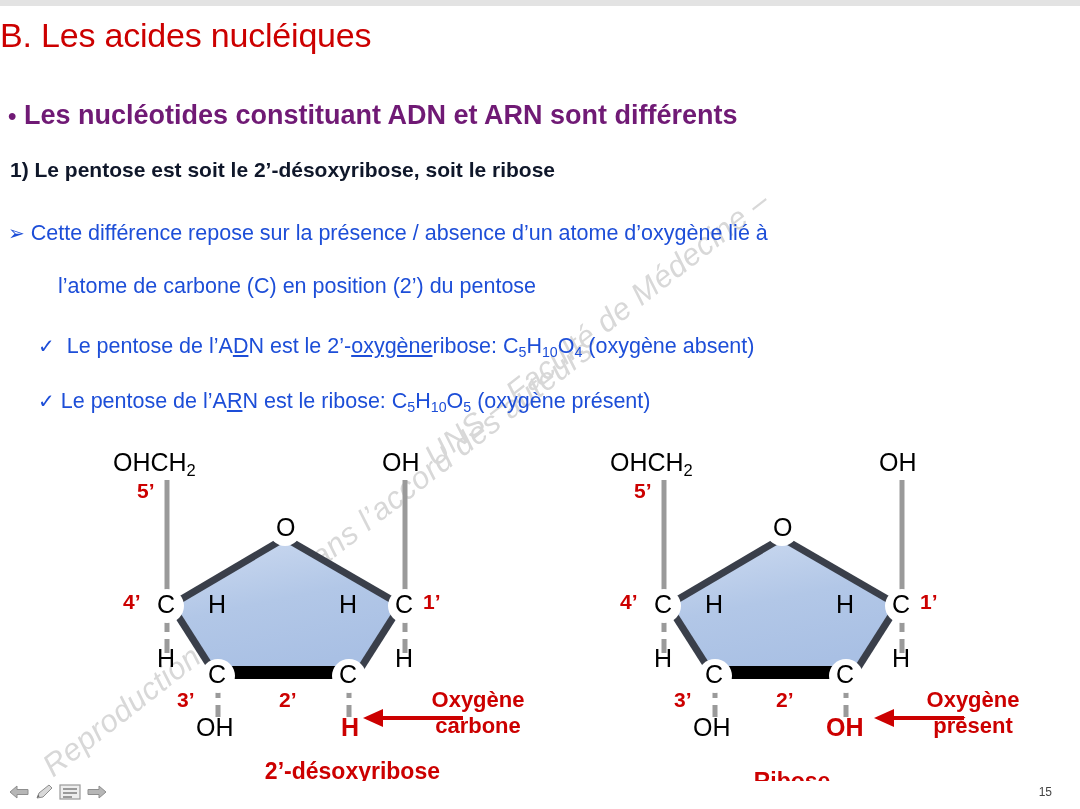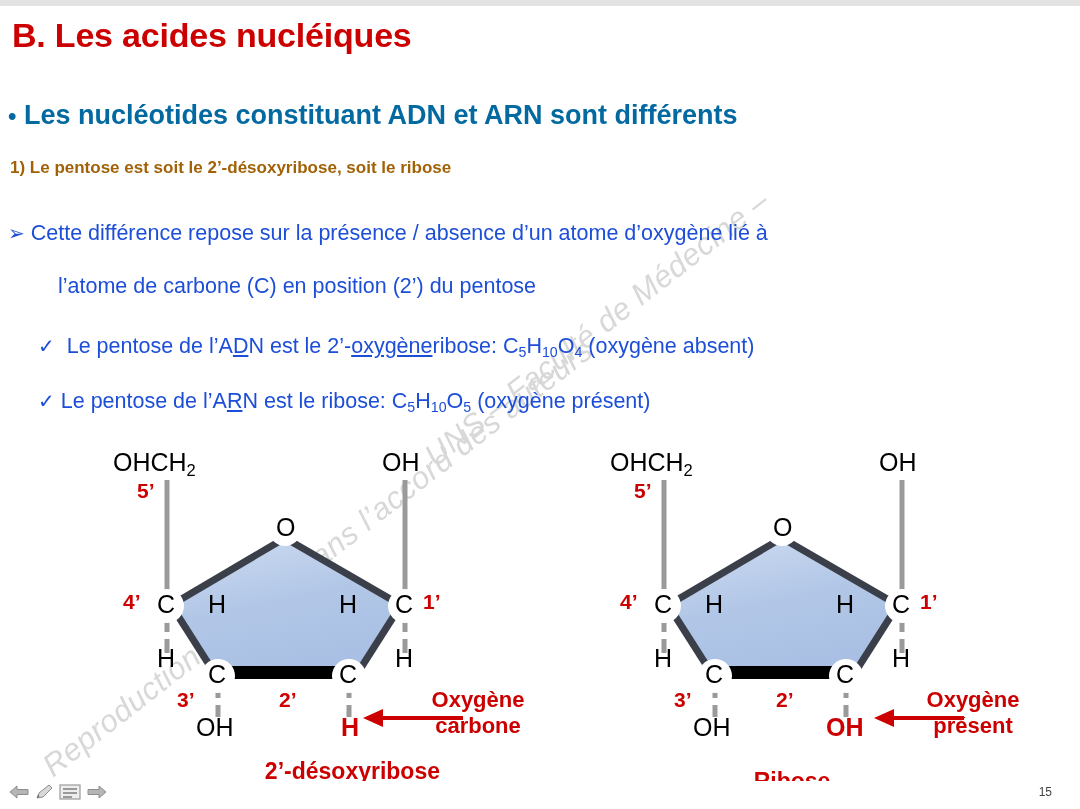--- a/index.html
+++ b/index.html
@@ -57,44 +57,44 @@
     left: 440px; top: 432px;
     font-size: 31px;
     transform: rotate(-38deg);
     transform-origin: left bottom;
     letter-spacing: 0.5px;
   }
 
   
   .title {
     position: absolute;
-    left: 12px; top: 10px;
+    left: 0; top: 10px;
     font-size: 34px;
-    font-weight: bold;
+    font-weight: normal;
     color: #cc0000;
     z-index: 3;
     letter-spacing: -0.2px;
   }
   .subtitle {
     position: absolute;
     left: 8px; top: 94px;
     font-size: 27px;
     font-weight: bold;
-    color: #0369a1;
+    color: #701a75;
     z-index: 3;
     white-space: nowrap;
   }
   .subtitle .bullet-dot { font-size: 24px; }
 
   .numbered {
     position: absolute;
     left: 10px; top: 152px;
-    font-size: 17px;
+    font-size: 21px;
     font-weight: bold;
-    color: #a16207;
+    color: #0f172a;
     z-index: 3;
     white-space: nowrap;
   }
 
   .body-line {
     position: absolute;
     font-size: 21.5px;
     color: #1d4ed8;
     z-index: 3;
     white-space: nowrap;

